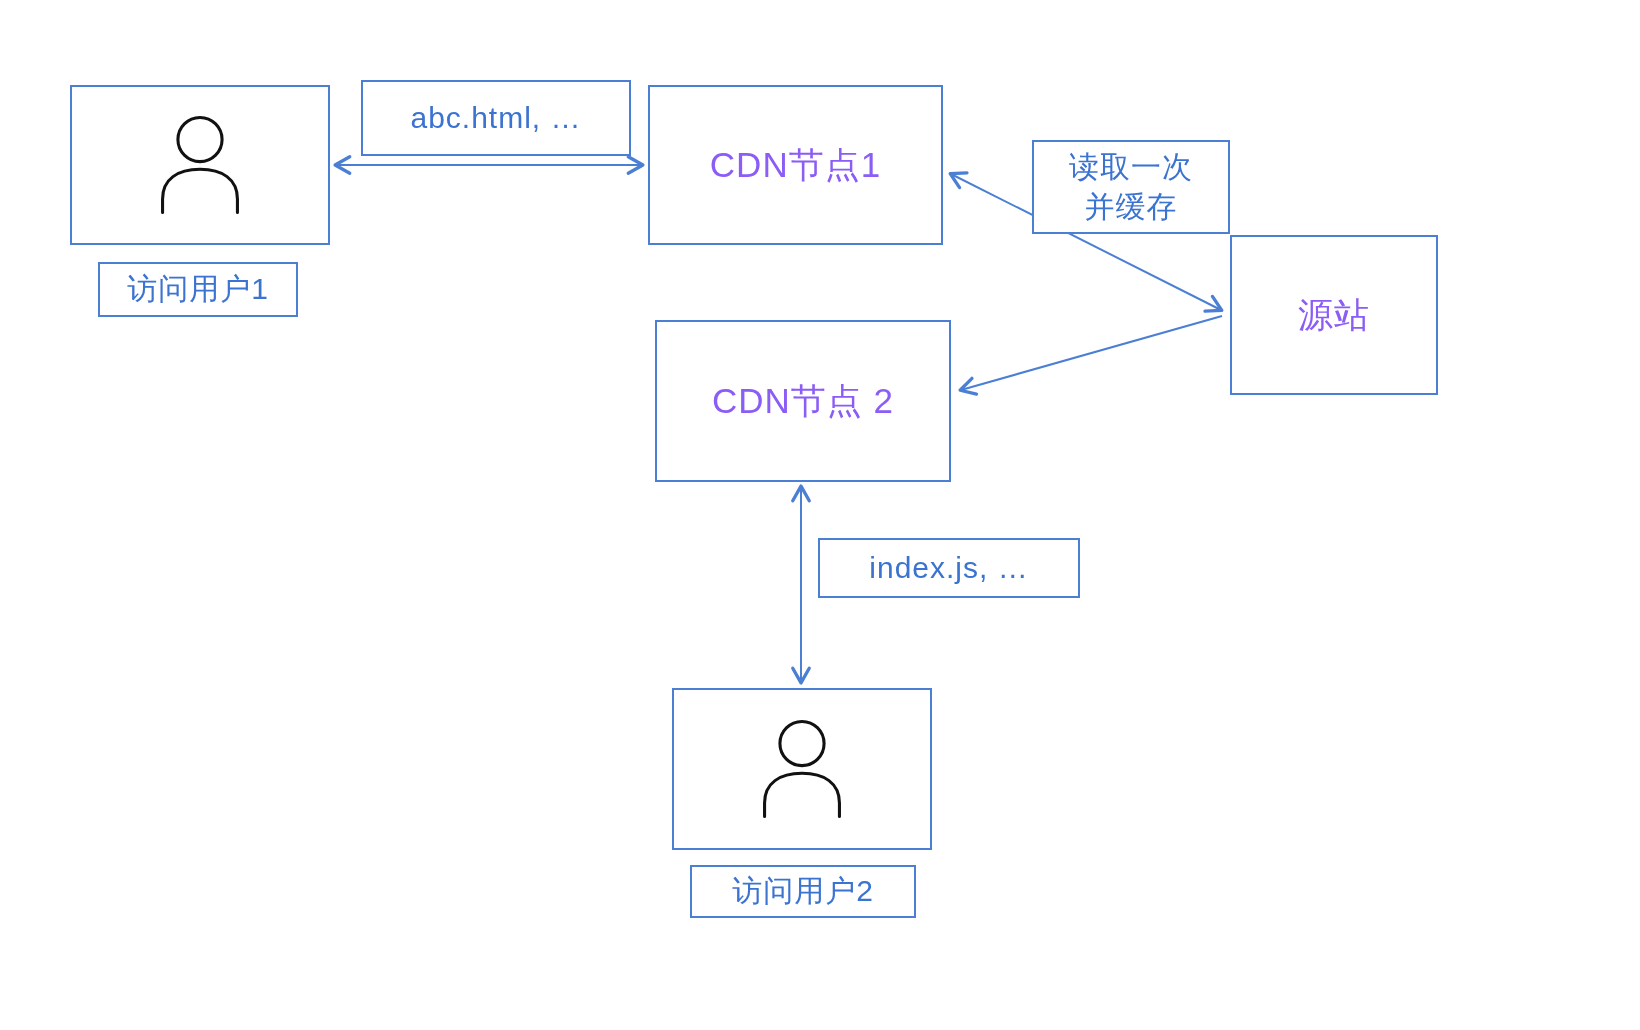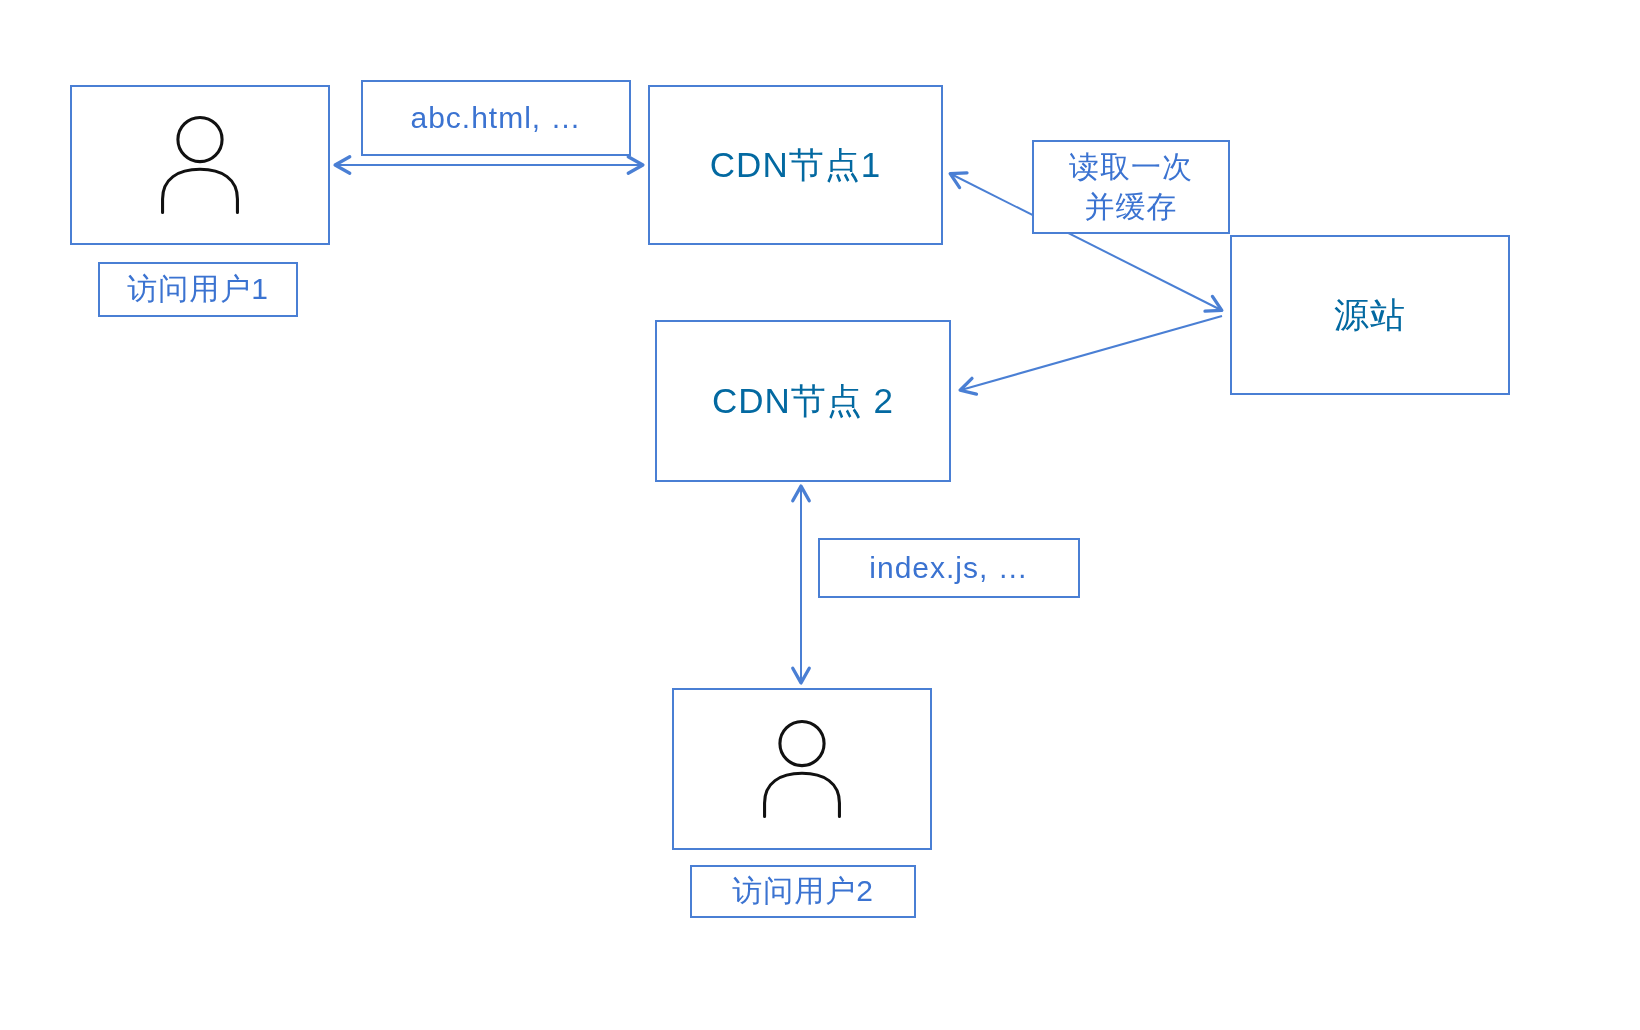--- a/index.html
+++ b/index.html
@@ -19,21 +19,21 @@
     background: #ffffff;
     border: 2px solid #4a7fd4;
     display: flex;
     align-items: center;
     justify-content: center;
     text-align: center;
   }
 
   .node-text {
     font-size: 35px;
-    color: #0369a1;
+    color: #8b5cf6;
     letter-spacing: 1px;
   }
 
   .blue-text {
     font-size: 30px;
     color: #3b73d1;
     letter-spacing: 1px;
   }
 
   .cache-label {
@@ -86,21 +86,21 @@
 
   <div class="box" style="left:648px; top:85px; width:295px; height:160px;">
     <span class="node-text">CDN节点1</span>
   </div>
 
   <div class="box cache-label" style="left:1032px; top:126px; width:198px; height:94px;margin-top:14px;">
     <span class="blue-text">读取一次</span>
     <span class="blue-text">并缓存</span>
   </div>
 
-  <div class="box" style="left:1230px; top:235px; width:280px; height:160px;">
+  <div class="box" style="left:1230px; top:235px; width:208px; height:160px;">
     <span class="node-text">源站</span>
   </div>
 
   <div class="box" style="left:655px; top:320px; width:296px; height:162px;">
     <span class="node-text">CDN节点 2</span>
   </div>
 
   <div class="box" style="left:818px; top:538px; width:262px; height:60px;">
     <span class="blue-text">index.js, …</span>
   </div>

